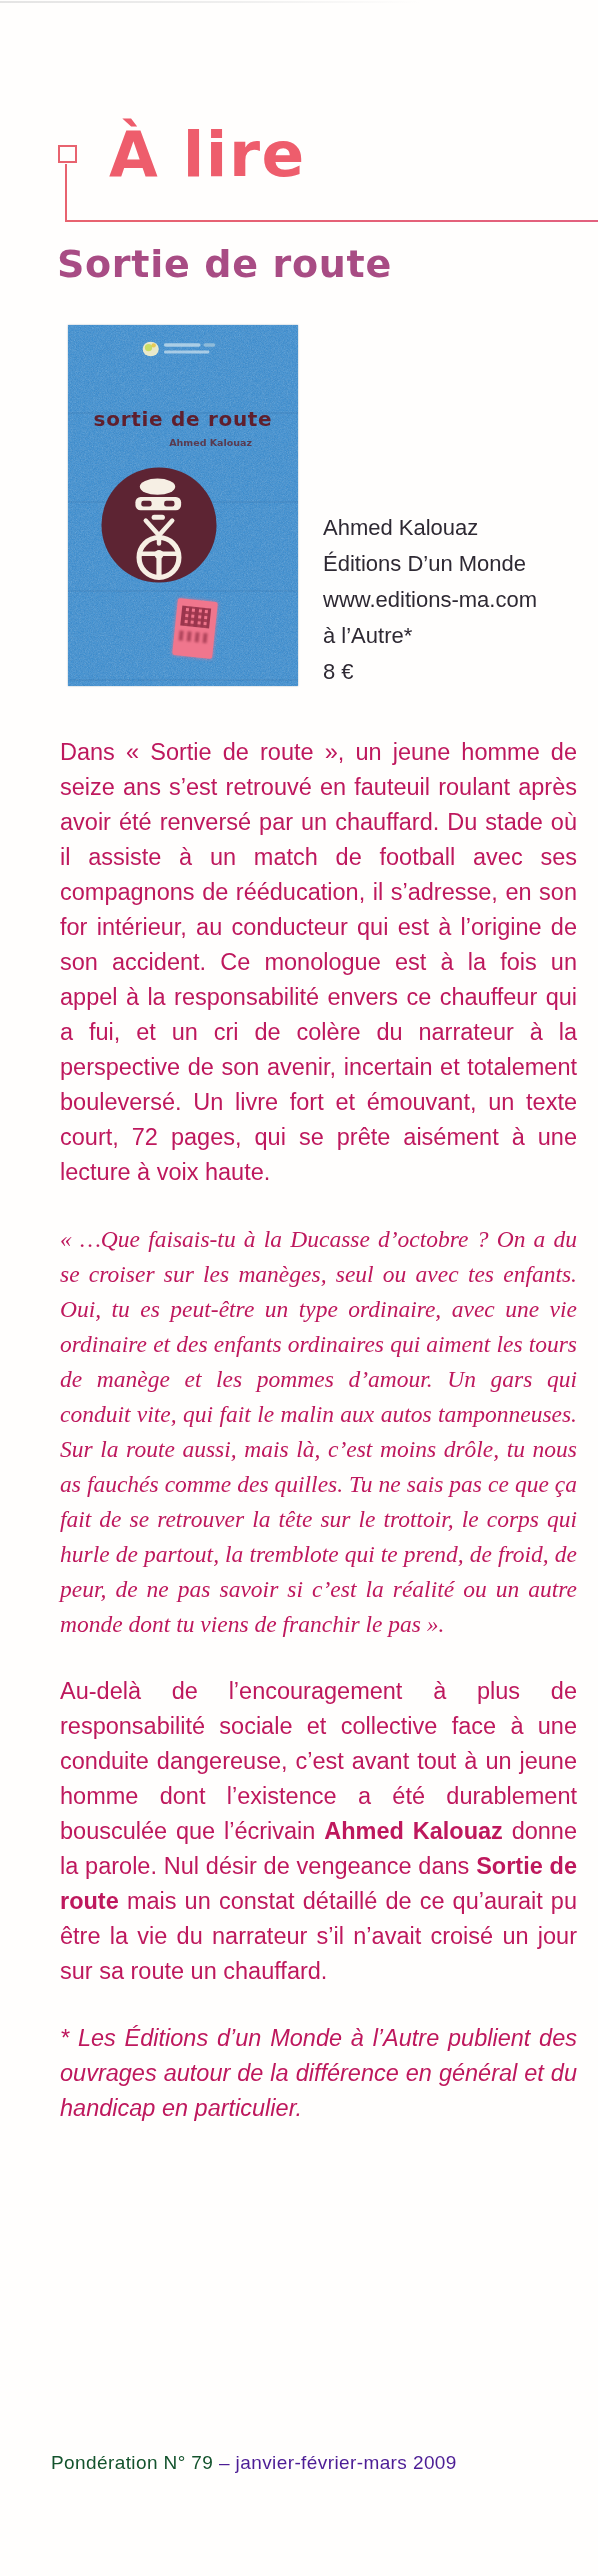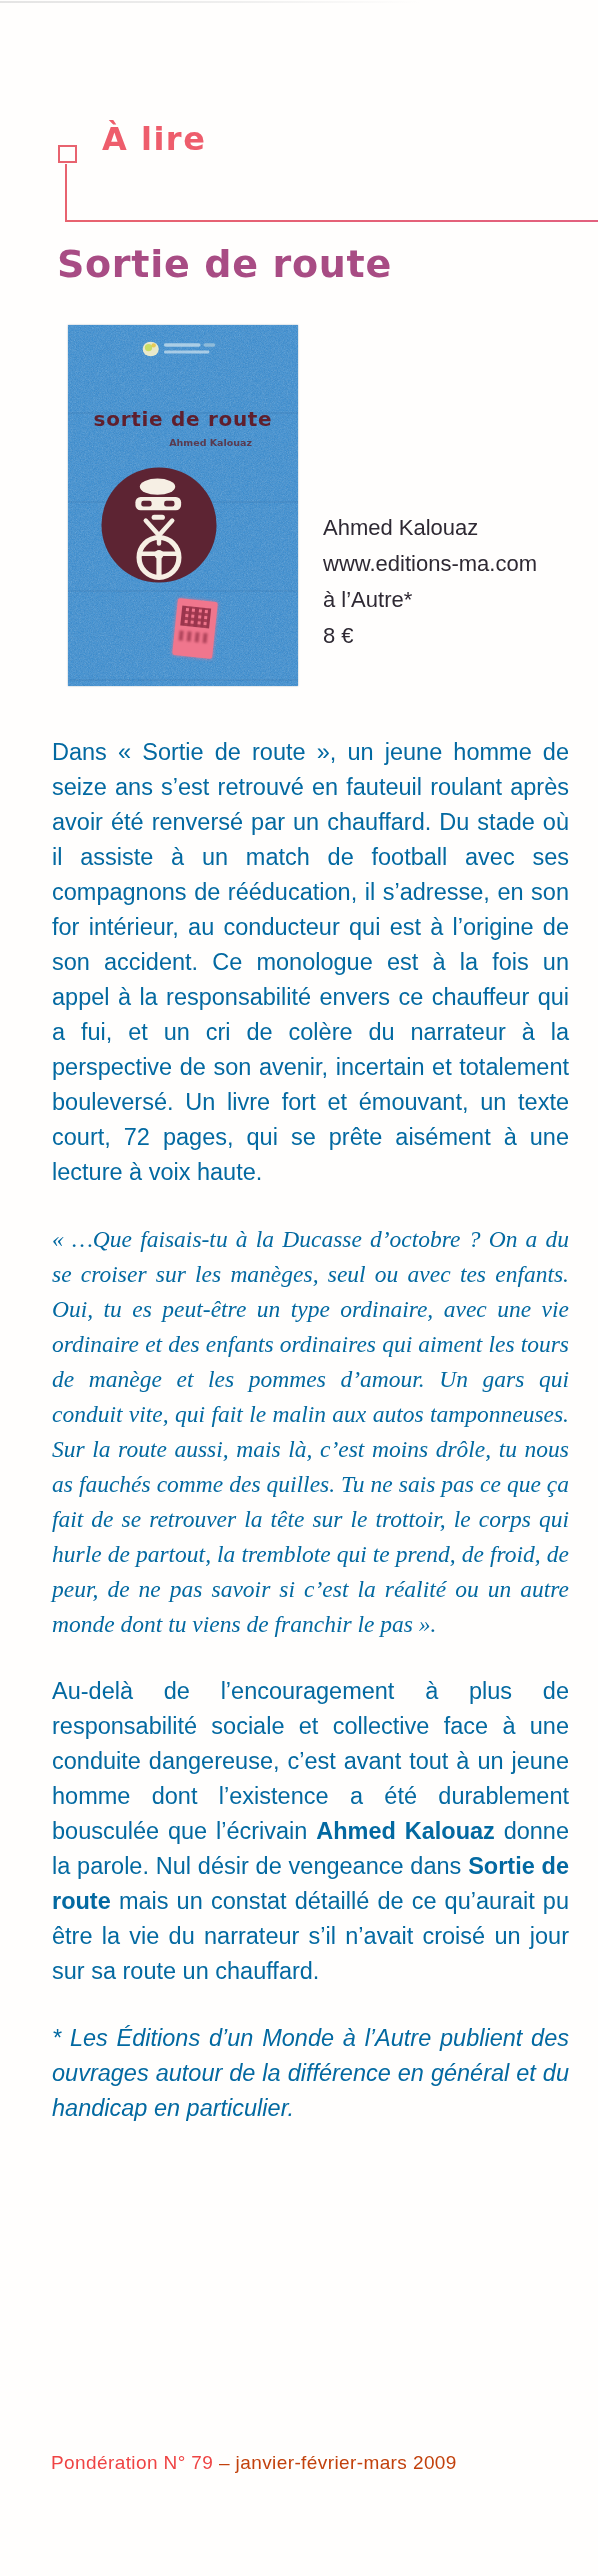--- a/index.html
+++ b/index.html
@@ -20,23 +20,23 @@
   .rubric-square{
     position:absolute;left:58px;top:145px;width:14.7px;height:14px;
     border:2.2px solid #e8636f;background:#fffefd;
   }
   .rubric-vline{position:absolute;left:65px;top:164px;width:2.2px;height:58px;background:#e8636f;}
   .rubric-hline{
     position:absolute;left:65px;top:220px;width:534px;height:2.2px;
     background:linear-gradient(90deg,#e8636f,#e2607e);
   }
   .rubric-title{
-    position:absolute;left:102px;top:123px;
+    position:absolute;left:109px;top:123px;
     font-family:"DejaVu Sans",sans-serif;font-weight:bold;
-    font-size:32px;line-height:1;color:#ee5d6c;letter-spacing:1.5px;
+    font-size:63px;line-height:1;color:#ee5d6c;letter-spacing:1.5px;
   }
   
   .article-title{
     position:absolute;left:57px;top:245px;
     font-family:"DejaVu Sans",sans-serif;font-weight:bold;
     font-size:38px;line-height:1;color:#a84c84;letter-spacing:0.7px;
   }
   
   .cover{
     position:absolute;left:68px;top:325px;width:230px;height:361px;
@@ -76,34 +76,34 @@
     background:repeating-linear-gradient(90deg,#8e2a40 0 4.4px,rgba(0,0,0,0) 4.4px 8px);
     filter:blur(0.8px);opacity:.65;
   }
   
   .book-info{
     position:absolute;left:323px;top:510px;
     font-size:22px;line-height:36px;color:#2e2933;
   }
   
   .article{
-    position:absolute;left:52px;top:735px;width:517px;
-    font-size:23.5px;line-height:35px;text-align:justify;color:#0369a1;
+    position:absolute;left:60px;top:735px;width:517px;
+    font-size:23.5px;line-height:35px;text-align:justify;color:#be185d;
   }
   .article p{margin:0 0 32px 0;}
   .article .quote{font-style:italic;font-family:Liberation Serif, serif;}
   .article .footnote{font-style:italic;margin-bottom:2px;}
   .article b{font-weight:bold;}
   
   .page-footer{
     position:absolute;left:51px;top:2452px;
     font-size:19px;letter-spacing:0.4px;
   }
-  .page-footer .mag{color:#ef4444;}
-  .page-footer .date{color:#c2410c;}
+  .page-footer .mag{color:#14532d;}
+  .page-footer .date{color:#4c1d95;}
 </style>
 </head>
 <body>
 
 <div class="page">
 
   <div class="scan-edge"></div>
 
   <div class="rubric-square"></div>
   <div class="rubric-vline"></div>
@@ -155,20 +155,21 @@
     </svg>
 
     <div class="cover-stamp">
       <div class="m1"></div>
       <div class="m2"></div>
     </div>
   </div>
 
   <div class="book-info">
     <div>Ahmed Kalouaz</div>
+    <div>Éditions D’un Monde</div>
     <div>www.editions-ma.com</div>
     <div>à l’Autre*</div>
     <div>8 €</div>
   </div>
 
   <div class="article">
     <p>Dans « Sortie de route », un jeune homme de seize ans s’est retrouvé en fauteuil roulant après avoir été renversé par un chauffard. Du stade où il assiste à un match de football avec ses compagnons de rééducation, il s’adresse, en son for intérieur, au conducteur qui est à l’origine de son accident. Ce monologue est à la fois un appel à la responsabilité envers ce chauffeur qui a fui, et un cri de colère du narrateur à la perspective de son avenir, incertain et totalement bouleversé. Un livre fort et émouvant, un texte court, 72 pages, qui se prête aisément à une lecture à voix haute.</p>
     <p class="quote">« …Que faisais-tu à la Ducasse d’octobre ? On a du se croiser sur les manèges, seul ou avec tes enfants. Oui, tu es peut-être un type ordinaire, avec une vie ordinaire et des enfants ordinaires qui aiment les tours de manège et les pommes d’amour. Un gars qui conduit vite, qui fait le malin aux autos tamponneuses. Sur la route aussi, mais là, c’est moins drôle, tu nous as fauchés comme des quilles. Tu ne sais pas ce que ça fait de se retrouver la tête sur le trottoir, le corps qui hurle de partout, la tremblote qui te prend, de froid, de peur, de ne pas savoir si c’est la réalité ou un autre monde dont tu viens de franchir le pas ».</p>
     <p><span>Au-delà de l’encouragement à plus de responsabilité sociale et collective face à une conduite dangereuse, c’est avant tout à un jeune homme dont l’existence a été durablement bousculée que l’écrivain </span><b>Ahmed Kalouaz</b><span> donne la parole. Nul désir de vengeance dans </span><b>Sortie de route</b><span> mais un constat détaillé de ce qu’aurait pu être la vie du narrateur s’il n’avait croisé un jour sur sa route un chauffard.</span></p>
     <p class="footnote">* Les Éditions d’un Monde à l’Autre publient des ouvrages autour de la différence en général et du handicap en particulier.</p>

